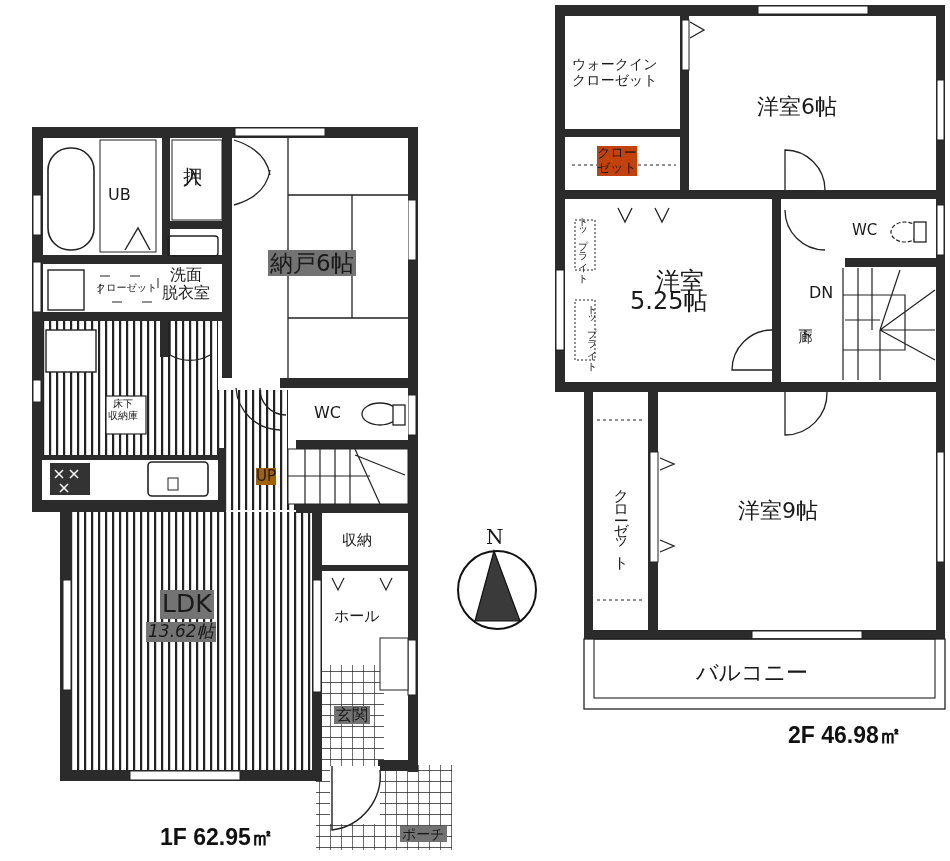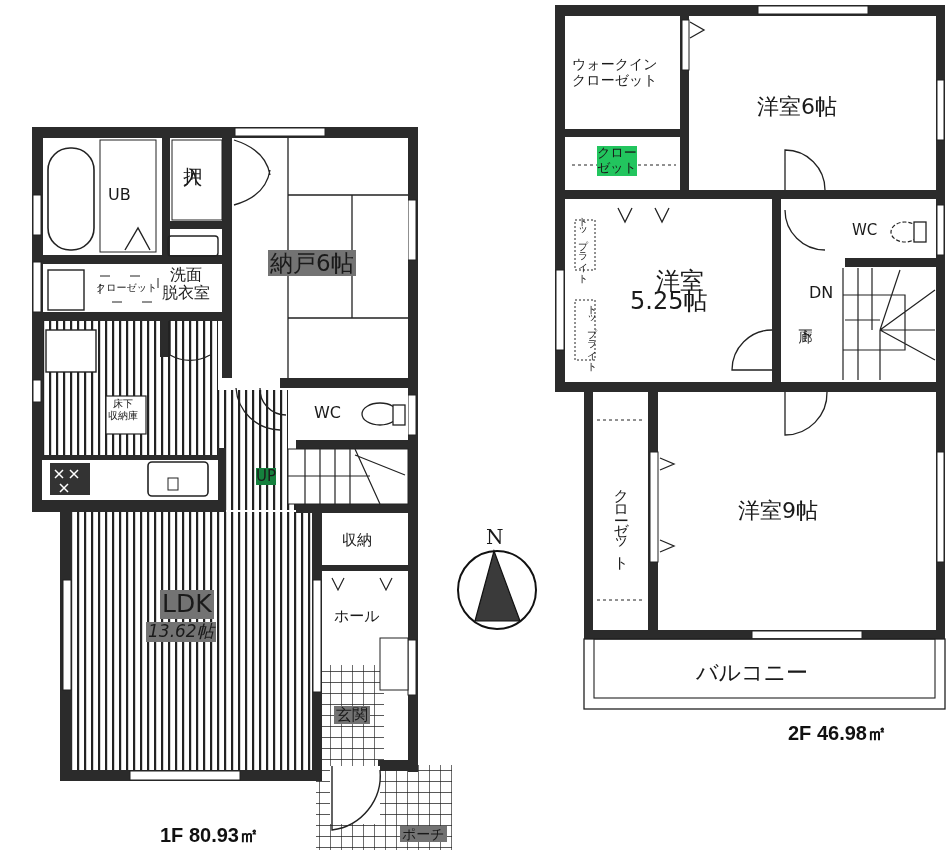--- a/index.html
+++ b/index.html
@@ -1,21 +1,21 @@
 <!DOCTYPE html>
 <html><head>
 <meta charset="utf-8">
 <style>
   html, body { margin:0; padding:0; background:#ffffff; }
   body { width:950px; height:861px; position:relative; overflow:hidden; font-family:"DejaVu Sans", sans-serif; color:#1a1a1a; }
   svg { position:absolute; left:0; top:0; }
   .lbl { position:absolute; font-family:"DejaVu Sans", sans-serif; color:#1a1a1a; white-space:nowrap; line-height:1.15; text-align:center; }
   .lbl.bg { background:#737373; padding:0 2px; }
   .vert { writing-mode:vertical-rl; text-orientation:upright; letter-spacing:0; }
-  .area { position:absolute; font-family:"Liberation Sans", sans-serif; font-weight:bold; font-size:20px; color:#111; }
+  .area { position:absolute; font-family:"Liberation Sans", sans-serif; font-weight:bold; font-size:23px; color:#111; }
 </style>
 </head>
 <body>
 
 <svg width="950" height="861" viewBox="0 0 950 861">
   <defs>
     <pattern id="stripes" width="7" height="10" patternUnits="userSpaceOnUse">
       <rect width="7" height="10" fill="#fff"></rect>
       <rect x="0" y="0" width="2.2" height="10" fill="#222"></rect>
     </pattern>
@@ -181,35 +181,35 @@
 <div class="lbl" style="left:96px;top:282px;font-size:10px;">クローゼット</div>
 <div class="lbl" style="left:162px;top:266px;font-size:16px;">
   <span style="white-space:pre;">洗面
 脱衣室</span>
 </div>
 <div class="lbl" style="left:108px;top:398px;font-size:10px;">
   <span style="white-space:pre;">床下
 収納庫</span>
 </div>
 <div class="lbl" style="left:314px;top:404px;font-size:16px;">WC</div>
-<div class="lbl" style="left:256px;top:468px;font-size:15px;background:#15803d;">UP</div>
+<div class="lbl" style="left:256px;top:468px;font-size:15px;background:#a16207;">UP</div>
 <div class="lbl bg" style="left:160px;top:590px;font-size:25px;">LDK</div>
 <div class="lbl bg" style="left:146px;top:622px;font-size:17px;font-style:italic;">13.62帖</div>
 <div class="lbl" style="left:342px;top:532px;font-size:15px;">収納</div>
 <div class="lbl" style="left:334px;top:608px;font-size:15px;">ホール</div>
 <div class="lbl bg" style="left:334px;top:706px;font-size:16px;">玄関</div>
 <div class="lbl bg" style="left:400px;top:826px;font-size:14px;">ポーチ</div>
-<div class="area" style="left:160px;top:822px;">1F 80.93㎡</div>
+<div class="area" style="left:160px;top:822px;">1F 62.95㎡</div>
 
 <div class="lbl" style="left:572px;top:56px;font-size:14px;text-align:left;">
   <span style="white-space:pre;">ウォークイン
 クローゼット</span>
 </div>
 <div class="lbl" style="left:757px;top:94px;font-size:22px;">洋室6帖</div>
-<div class="lbl" style="left:597px;top:146px;font-size:13px;background:#22c55e;">
+<div class="lbl" style="left:597px;top:146px;font-size:13px;background:#c2410c;">
   <span style="white-space:pre;">クロー
 ゼット</span>
 </div>
 <div class="lbl" style="left:656px;top:256px;font-size:24px;margin-top:12px;">洋室</div>
 <div class="lbl" style="left:630px;top:288px;font-size:24px;">5.25帖</div>
 <div class="lbl vert" style="left:577px;top:210px;font-size:10px;">トップライト</div>
 <div class="lbl vert" style="left:586px;top:298px;font-size:10px;">トップライト</div>
 <div class="lbl" style="left:852px;top:222px;font-size:15px;">WC</div>
 <div class="lbl" style="left:809px;top:284px;font-size:16px;">DN</div>
 <div class="lbl vert" style="left:798px;top:318px;font-size:14px;">廊下</div>

